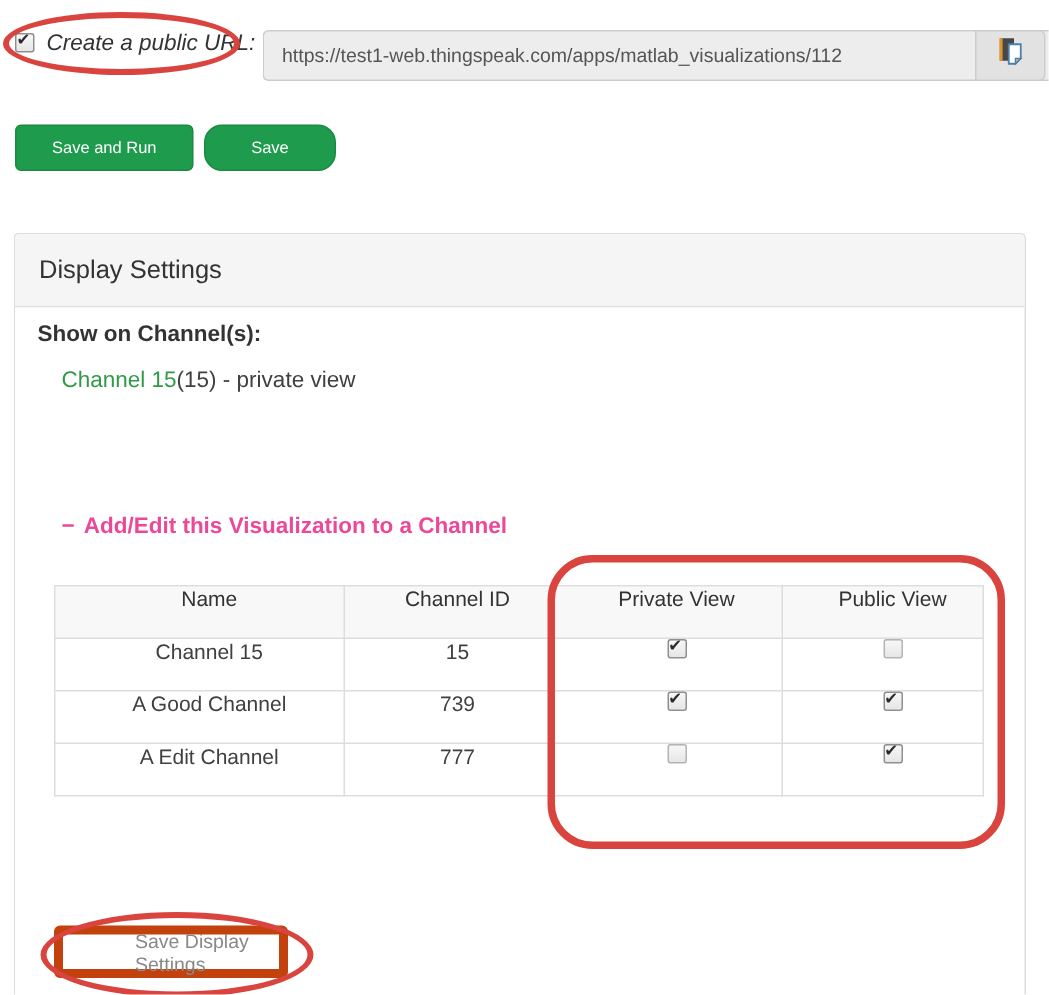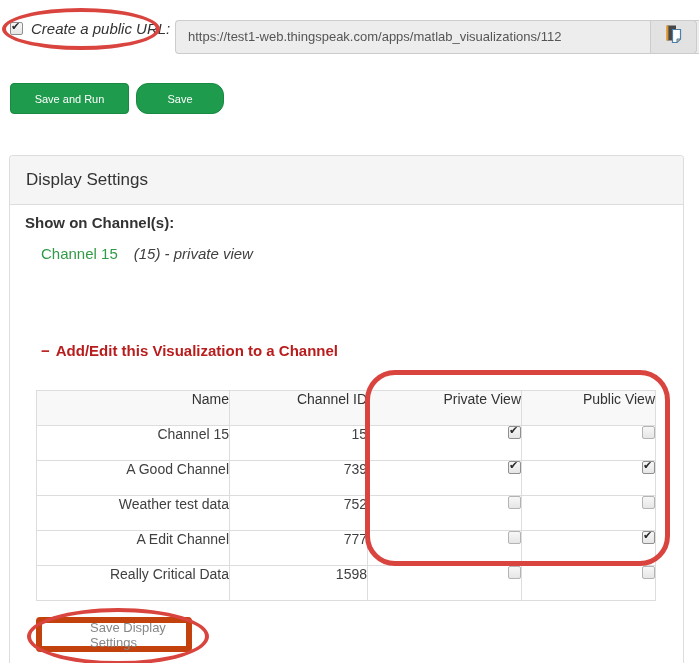--- a/index.html
+++ b/index.html
@@ -68,35 +68,35 @@
     font-size: 17px; color: #333; text-align: center;
   }
   .show-label {
     position: absolute; left: 15px; top: 58px;
     font-size: 15px; font-weight: bold; color: #333;
   }
   .ch-line { position: absolute; left: 31px; font-size: 15px; color: #404040; white-space: nowrap; }
   .ch-line-1 { top: 89px; }
   .ch-line-2 { top: 123px; }
   .ch-link { color: #319a47; cursor: pointer; }
-  .ch-suffix { margin-left: 16px; font-style: italic; }
+  .ch-suffix { margin-left: 0; }
   .addedit-line {
     position: absolute; left: 31px; top: 186px;
-    font-size: 15px; font-weight: bold; color: #b91c1c; cursor: pointer;
+    font-size: 15px; font-weight: bold; color: #ec4899; cursor: pointer;
     white-space: nowrap;
   }
   .minus-ico { display: inline-block; margin-right: 6px; font-weight: bold; }
   
   table.ch-table {
     position: absolute; left: 26px; top: 234px;
     border-collapse: collapse; table-layout: fixed; width: 619px;
     font-size: 14px; color: #404040;
   }
   .ch-table th, .ch-table td {
-    border: 1px solid #dddddd; text-align: right;
+    border: 1px solid #dddddd; text-align: center;
     padding: 0 0 18px 13px; font-weight: normal;
   }
   .ch-table th { height: 33px; background: #f8f8f8; color: #333; }
   .ch-table td { height: 35px; background: #ffffff; }
   .col-name { width: 193px; } .col-id { width: 138px; }
   .col-priv { width: 154px; } .col-pub { width: 134px; }
   
   .btn-save-display {
     position: absolute; left: 26px; top: 461px; width: 156px; height: 35px;
     background: #ffffff; border: 6px solid #c2410c; border-radius: 4px;
@@ -177,37 +177,25 @@
         <td><span class="cb on"></span></td>
         <td><span class="cb"></span></td>
       </tr>
       <tr>
         <td>A Good Channel</td>
         <td>739</td>
         <td><span class="cb on"></span></td>
         <td><span class="cb on"></span></td>
       </tr>
       <tr>
-        <td>Weather test data</td>
-        <td>752</td>
-        <td><span class="cb"></span></td>
-        <td><span class="cb"></span></td>
-      </tr>
-      <tr>
         <td>A Edit Channel</td>
         <td>777</td>
         <td><span class="cb"></span></td>
         <td><span class="cb on"></span></td>
       </tr>
-      <tr>
-        <td>Really Critical Data</td>
-        <td>1598</td>
-        <td><span class="cb"></span></td>
-        <td><span class="cb"></span></td>
-      </tr>
     </tbody>
   </table>
 
   <div class="btn-save-display">Save Display Settings</div>
 </div>
 
 <div class="anno anno-ellipse-url"></div>
 <div class="anno anno-rect-views"></div>
 <div class="anno anno-ellipse-save"></div>
 

